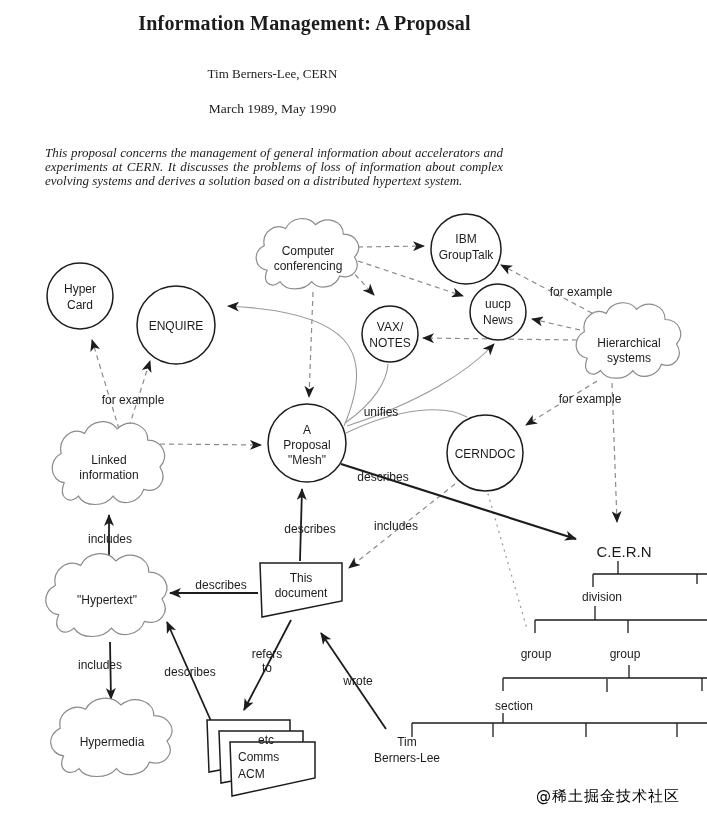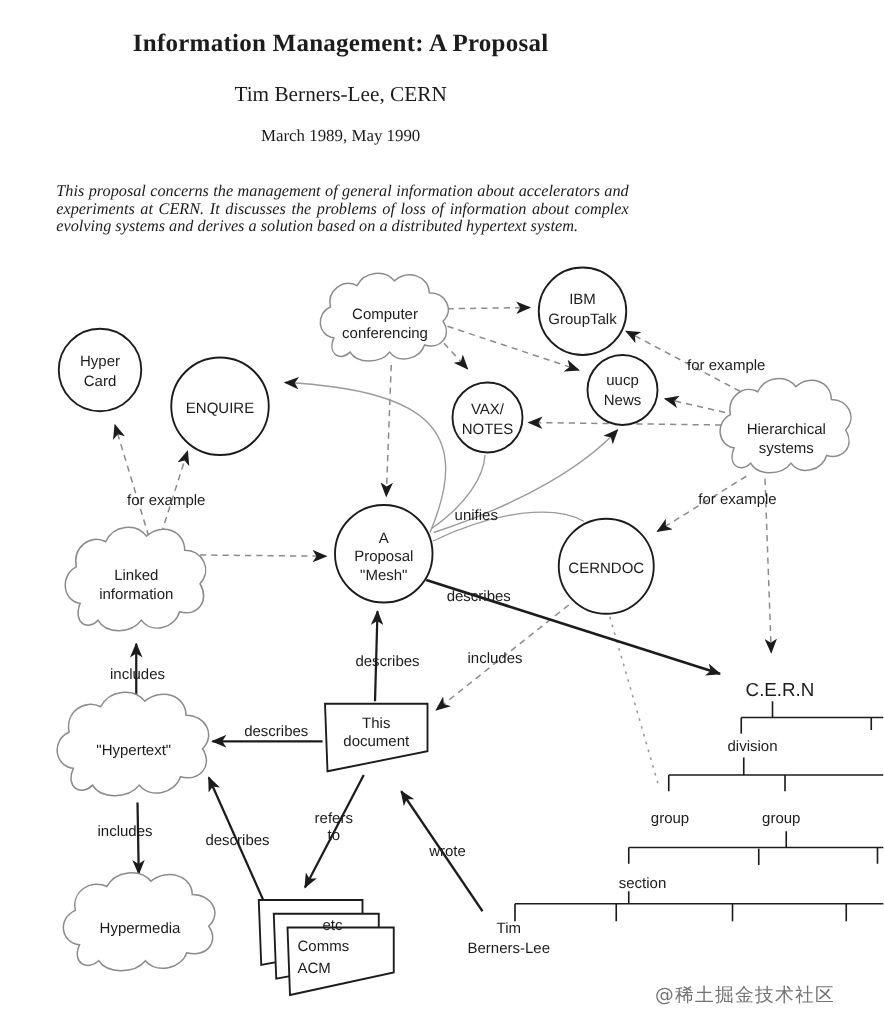--- a/index.html
+++ b/index.html
@@ -1,38 +1,38 @@
 <!DOCTYPE html>
 <html><head>
 <meta charset="utf-8">
 <style>
   html,body{margin:0;padding:0;background:#fff;}
   .page{position:relative;width:707px;height:828px;background:#ffffff;overflow:hidden;
         font-family:"Liberation Serif", serif;color:#1c1c1c;}
   .hdr{position:absolute;left:0;width:545px;text-align:center;}
-  .title{top:24px;font-size:20px;font-weight:bold;letter-spacing:.2px;}
-  .author{top:66px;font-size:17px;}
+  .title{top:12px;font-size:20px;font-weight:bold;letter-spacing:.2px;margin-left:32px;}
+  .author{top:66px;font-size:13px;}
   .date{top:101px;font-size:13.5px;}
   .abstract{position:absolute;left:45px;top:146px;width:458px;font-size:13px;
             font-style:italic;line-height:14.2px;text-align:justify;}
   svg.diagram{position:absolute;left:0;top:0;}
   .node{fill:#ffffff;stroke:#1c1c1c;stroke-width:1.5;}
   .cloud{fill:#ffffff;stroke:#8b8b8b;stroke-width:1.2;}
   .docshape{fill:#ffffff;stroke:#1c1c1c;stroke-width:1.5;}
   .dash{fill:none;stroke:#8b8b8b;stroke-width:1.2;stroke-dasharray:5 4;}
   .dot{fill:none;stroke:#9a9a9a;stroke-width:1.3;stroke-dasharray:1 5.5;stroke-linecap:round;}
   .arc{fill:none;stroke:#9a9a9a;stroke-width:1.1;}
   .bold{fill:none;stroke:#1c1c1c;stroke-width:1.8;}
   .bolder{stroke-width:2.2;}
   .tree{fill:none;stroke:#1c1c1c;stroke-width:1.3;}
   text{font-family:"Liberation Sans", sans-serif;font-size:12px;fill:#1c1c1c;text-anchor:middle;}
   text.big{font-size:15px;}
   text.left{text-anchor:start;}
-  .watermark{position:absolute;left:524px;top:787px;width:160px;
-             font-family:"DejaVu Sans", sans-serif;font-size:15px;color:#737373;letter-spacing:1px;}
+  .watermark{position:absolute;left:536px;top:787px;width:160px;
+             font-family:"DejaVu Sans", sans-serif;font-size:15px;color:#000000;letter-spacing:1px;}
 </style>
 </head>
 <body>
 
 <div class="page">
 
   <div class="hdr title">Information Management: A Proposal</div>
   <div class="hdr author">Tim Berners-Lee, CERN</div>
   <div class="hdr date">March 1989, May 1990</div>
   <div class="abstract">This proposal concerns the management of general information about accelerators and experiments at CERN. It discusses the problems of loss of information about complex evolving systems and derives a solution based on a distributed hypertext system.</div>

